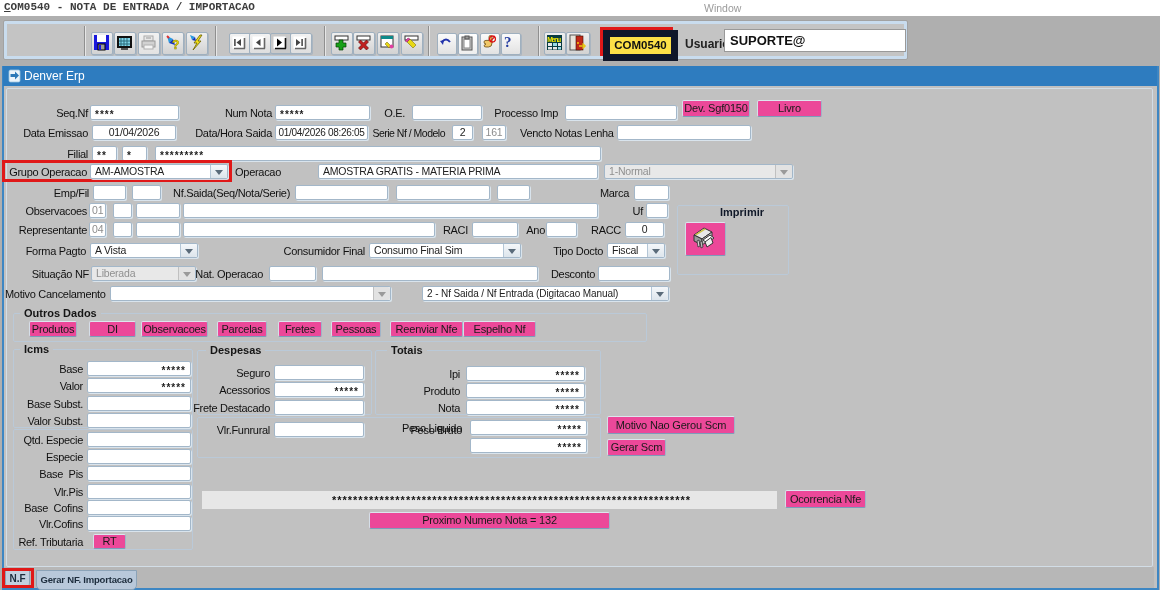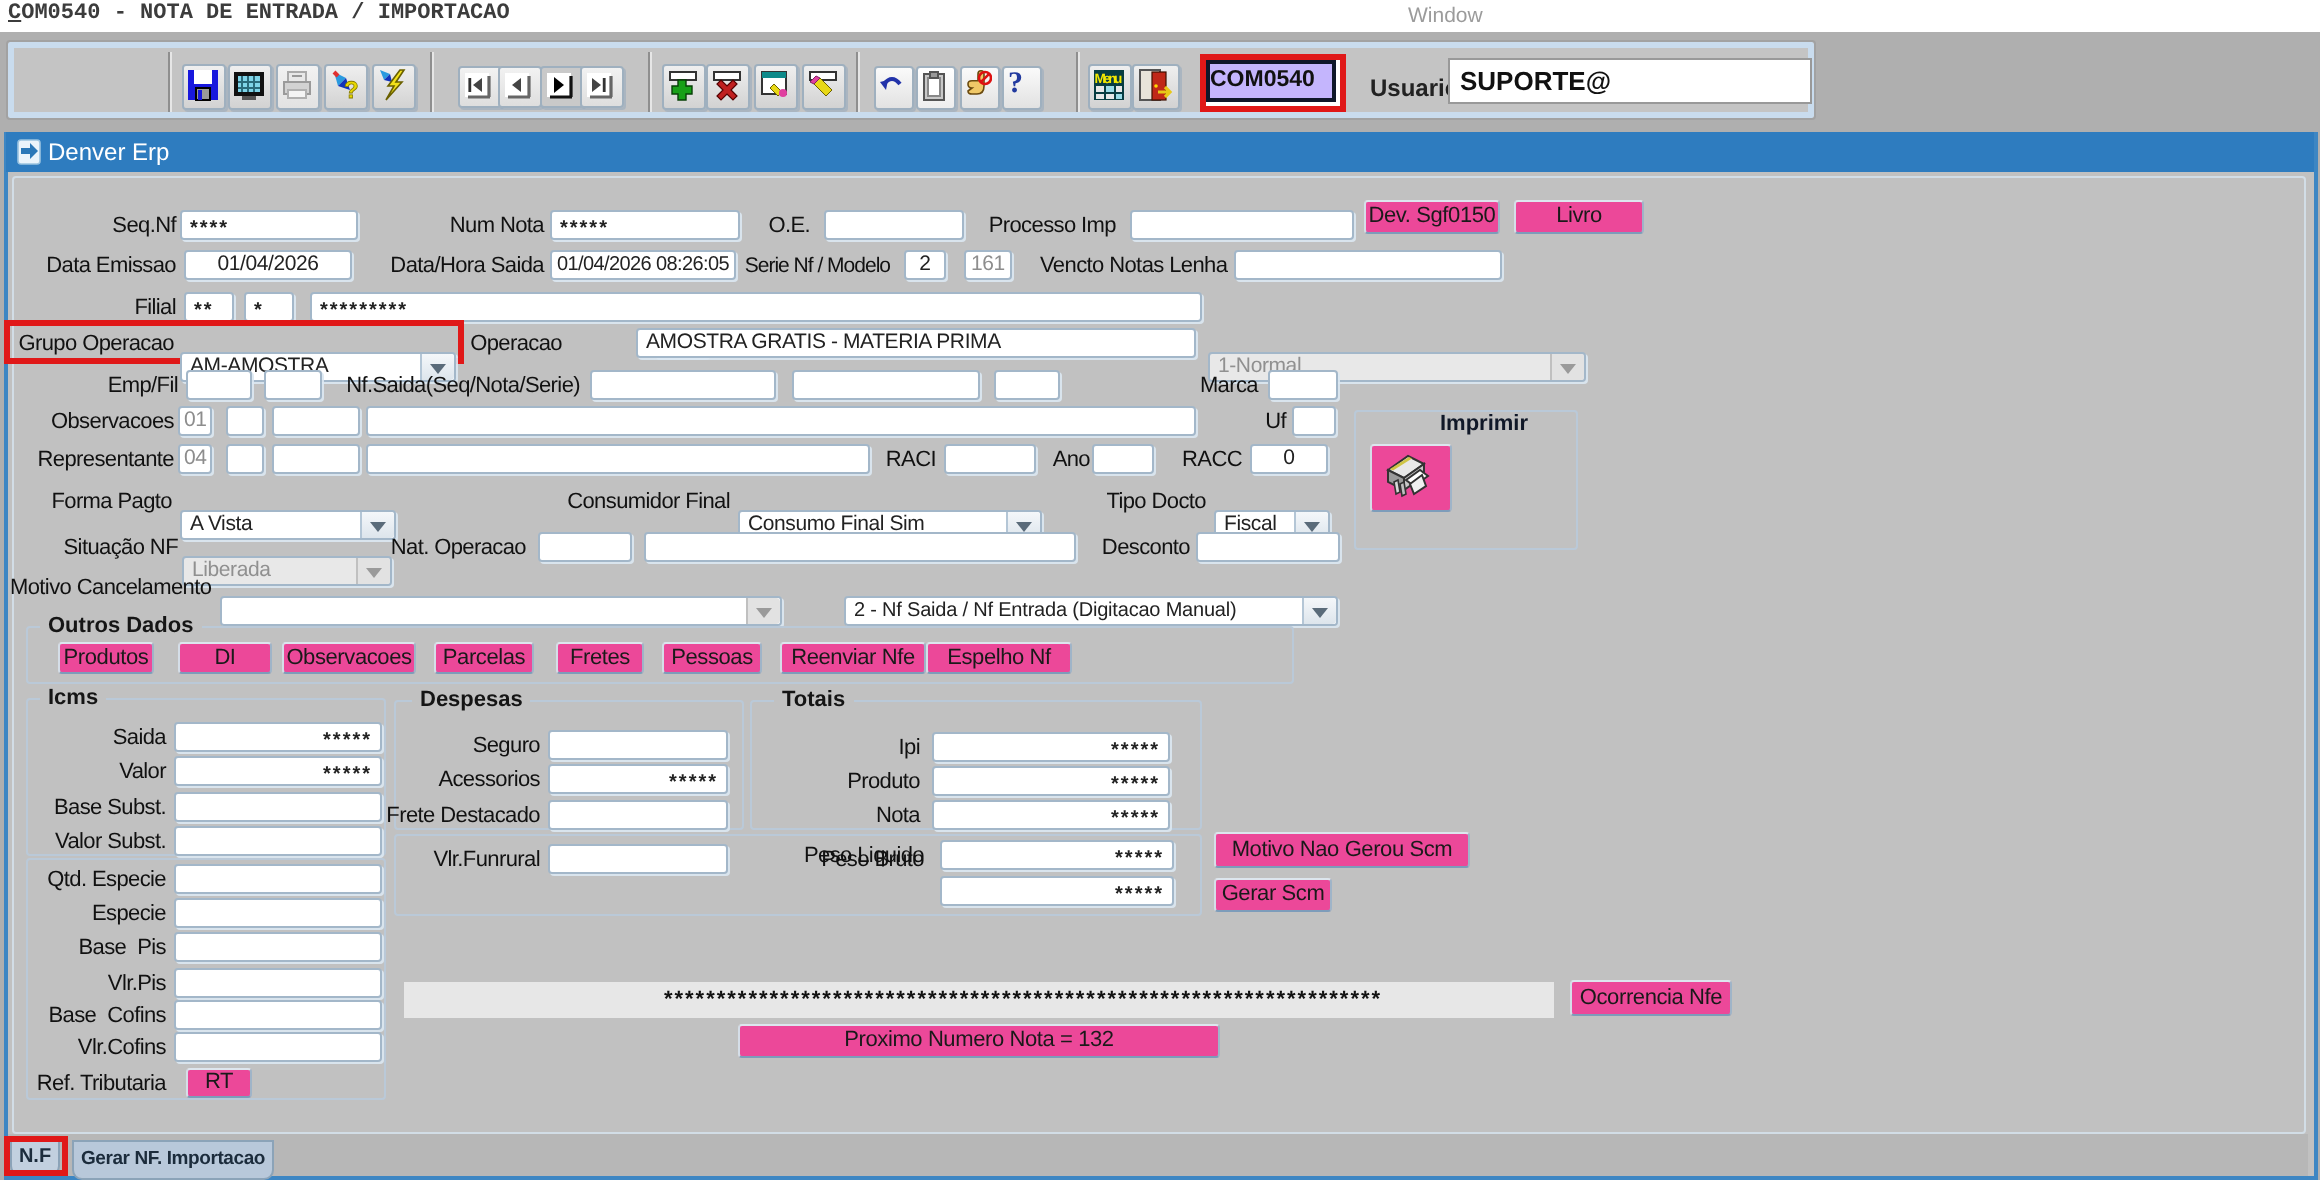--- a/index.html
+++ b/index.html
@@ -5,21 +5,21 @@
 html,body{margin:0;padding:0;}
 body{width:1160px;height:590px;background:#afafaf;font-family:"Liberation Sans",sans-serif;position:relative;overflow:hidden;}
 .abs{position:absolute;}
 .lbl{position:absolute;font-size:11px;color:#111;text-align:right;white-space:nowrap;letter-spacing:-0.3px;}
 .lbll{position:absolute;font-size:11px;color:#111;white-space:nowrap;letter-spacing:-0.3px;}
 .in{position:absolute;background:#fff;border:1px solid #a3b7c9;border-radius:2px;font-size:10.5px;letter-spacing:-0.2px;color:#222;padding:0 4px;line-height:13px;height:13px;white-space:nowrap;box-shadow:1px 1px 0 rgba(220,232,242,.9);overflow:hidden;}
 .in.ctr{text-align:center;padding:0 2px;}
 .in.rt{text-align:right;}
 .in.dis{color:#8d8d8d;}
 .ast{letter-spacing:1px;font-weight:bold;font-size:10px;line-height:17px;}
-.cb{position:absolute;background:#fff;border:1px solid #a3b7c9;border-radius:2px;font-size:10.5px;letter-spacing:-0.2px;color:#222;height:13px;line-height:13px;padding:0 4px;white-space:nowrap;box-shadow:1px 1px 0 rgba(220,232,242,.9);overflow:hidden;margin-top:12px;}
+.cb{position:absolute;background:#fff;border:1px solid #a3b7c9;border-radius:2px;font-size:10.5px;letter-spacing:-0.2px;color:#222;height:13px;line-height:13px;padding:0 4px;white-space:nowrap;box-shadow:1px 1px 0 rgba(220,232,242,.9);overflow:hidden;}
 .cb .ar{position:absolute;right:0;top:0;bottom:0;width:16px;background:linear-gradient(#f4f7fa,#dde5ec);border-left:1px solid #b4c6d6;border-radius:0 2px 2px 0;}
 .cb .ar:after{content:"";position:absolute;left:4px;top:5px;border:4px solid transparent;border-top:5px solid #5a6b7a;}
 .cb.dis{background:#e8e8e8;color:#909090;}
 .cb.dis .ar{background:#e2e2e2;border-left:1px solid #c0c0c0;}
 .cb.dis .ar:after{border-top-color:#9a9a9a;}
 .btn{position:absolute;background:#ec4899;border:1px solid #c2ccd6;border-top-color:#dde6ee;border-left-color:#d5dee8;border-bottom-color:#7d9cba;border-right-color:#9fb4c8;border-radius:2px;font-size:11px;font-weight:normal;color:#1a1a1a;text-align:center;white-space:nowrap;letter-spacing:-0.2px;}
 .gb{position:absolute;border:1px solid #bac9d8;border-radius:2px;}
 .gbt{position:absolute;font-size:11px;font-weight:bold;color:#151515;background:#c1c1c1;padding:0 4px;white-space:nowrap;}
 .tbtn{position:absolute;width:20px;height:21px;background:linear-gradient(#efefef,#d2d2d2);border:1px solid #9fb0bf;border-radius:2px;box-shadow:1px 1px 0 rgba(150,170,190,.55);}
 .sep{position:absolute;width:1px;background:#8f8f8f;border-right:1px solid #e6e6e6;}
@@ -159,21 +159,21 @@
 <div class="tbtn" style="left:566px;top:32px;width:22px;"></div>
 <svg class="abs" style="left:569px;top:34px;" width="18" height="17" viewBox="0 0 18 17">
       <rect x="1" y="1" width="10" height="15" fill="#e8e4da" stroke="#555"></rect>
       <rect x="7" y="2" width="7" height="14" fill="#c02818" stroke="#401000" stroke-width="0.6"></rect>
       <circle cx="9" cy="9" r="0.9" fill="#ffd700"></circle>
       <path d="M10 12 L16 12 M13.5 9.5 L16 12 L13.5 14.5" stroke="#e8c818" stroke-width="1.6" fill="none"></path>
     </svg>
 </div>
 
 <div class="abs" style="left:600px;top:27px;width:67px;height:23px;border:3px solid #e01818;background:#fff;"></div>
-<div class="abs" style="left:603px;top:30px;width:61px;height:17px;background:#c4b5fd;border:2px solid #0f172a;font-size:11.5px;font-weight:bold;color:#111;text-align:left;line-height:17px;">COM0540</div>
+<div class="abs" style="left:603px;top:30px;width:61px;height:17px;background:#fde047;border:7px solid #0f172a;font-size:11.5px;font-weight:bold;color:#111;text-align:center;line-height:17px;">COM0540</div>
 <div class="abs" style="left:685px;top:37px;font-size:12px;font-weight:bold;color:#222;">Usuario</div>
 <div class="abs" style="left:724px;top:29px;width:175px;height:21px;background:#fff;border:1px solid #999;font-size:13px;font-weight:bold;color:#111;line-height:21px;padding-left:5px;">SUPORTE@</div>
 
 <div class="abs" style="left:2px;top:66px;width:1153px;height:522px;border:2px solid #3d86c3;border-top:none;background:#c1c1c1;"></div>
 
 <div class="abs" style="left:3px;top:66px;width:1154px;height:20px;background:#2e7cbf;"></div>
 <svg class="abs" style="left:8px;top:69px;" width="14" height="14" viewBox="0 0 14 14">
     <rect x="1" y="1" width="11" height="12" rx="1.5" fill="#eaf4fb" stroke="#9cc4e0" stroke-width="0.8"></rect>
     <path d="M2.5 5 L7 5 L7 2.5 L11 6.5 L7 10.5 L7 8 L2.5 8 Z" fill="#2a78b8"></path>
   </svg>
@@ -291,21 +291,21 @@
 <div class="btn" style="left:217px;top:321px;width:48px;height:14px;line-height:14px;">Parcelas</div>
 <div class="btn" style="left:278px;top:321px;width:42px;height:14px;line-height:14px;">Fretes</div>
 <div class="btn" style="left:331px;top:321px;width:48px;height:14px;line-height:14px;">Pessoas</div>
 <div class="btn" style="left:390px;top:321px;width:71px;height:14px;line-height:14px;">Reenviar Nfe</div>
 <div class="btn" style="left:463px;top:321px;width:71px;height:14px;line-height:14px;">Espelho Nf</div>
 </div>
 <div id="lower-section">
 
 <div class="gb" style="left:13px;top:349px;width:178px;height:77px;"></div>
 <div class="gbt" style="left:20px;top:343px;">Icms</div>
-<div class="lbl" style="left:0;top:363px;width:83px;">Saida</div>
+<div class="lbl" style="left:0;top:363px;width:83px;">Base</div>
 <div class="in rt ast" style="left:87px;top:361px;width:94px;">*****</div>
 <div class="lbl" style="left:0;top:380px;width:83px;">Valor</div>
 <div class="in rt ast" style="left:87px;top:378px;width:94px;">*****</div>
 <div class="lbl" style="left:0;top:398px;width:83px;">Base Subst.</div>
 <div class="in" style="left:87px;top:396px;width:94px;"></div>
 <div class="lbl" style="left:0;top:415px;width:83px;">Valor Subst.</div>
 <div class="in" style="left:87px;top:413px;width:94px;"></div>
 
 <div class="gb" style="left:13px;top:429px;width:178px;height:119px;"></div>
 <div class="lbl" style="left:0;top:434px;width:83px;">Qtd. Especie</div>

